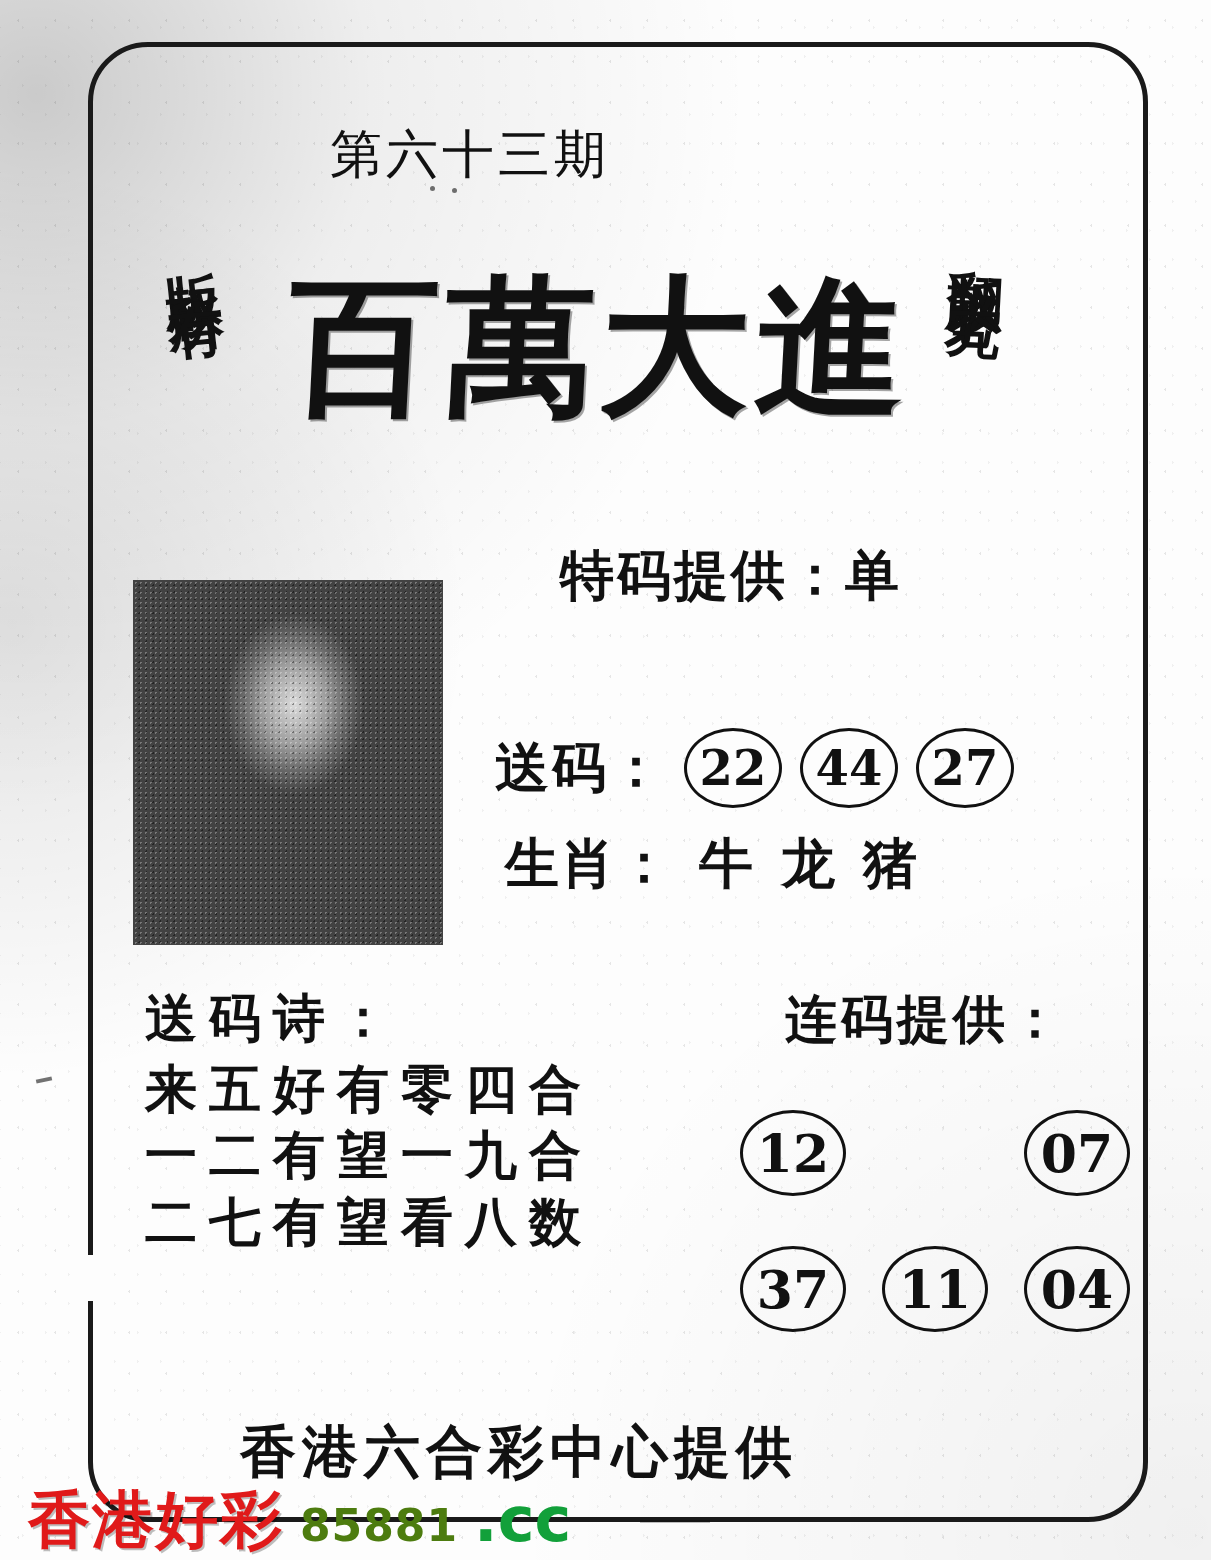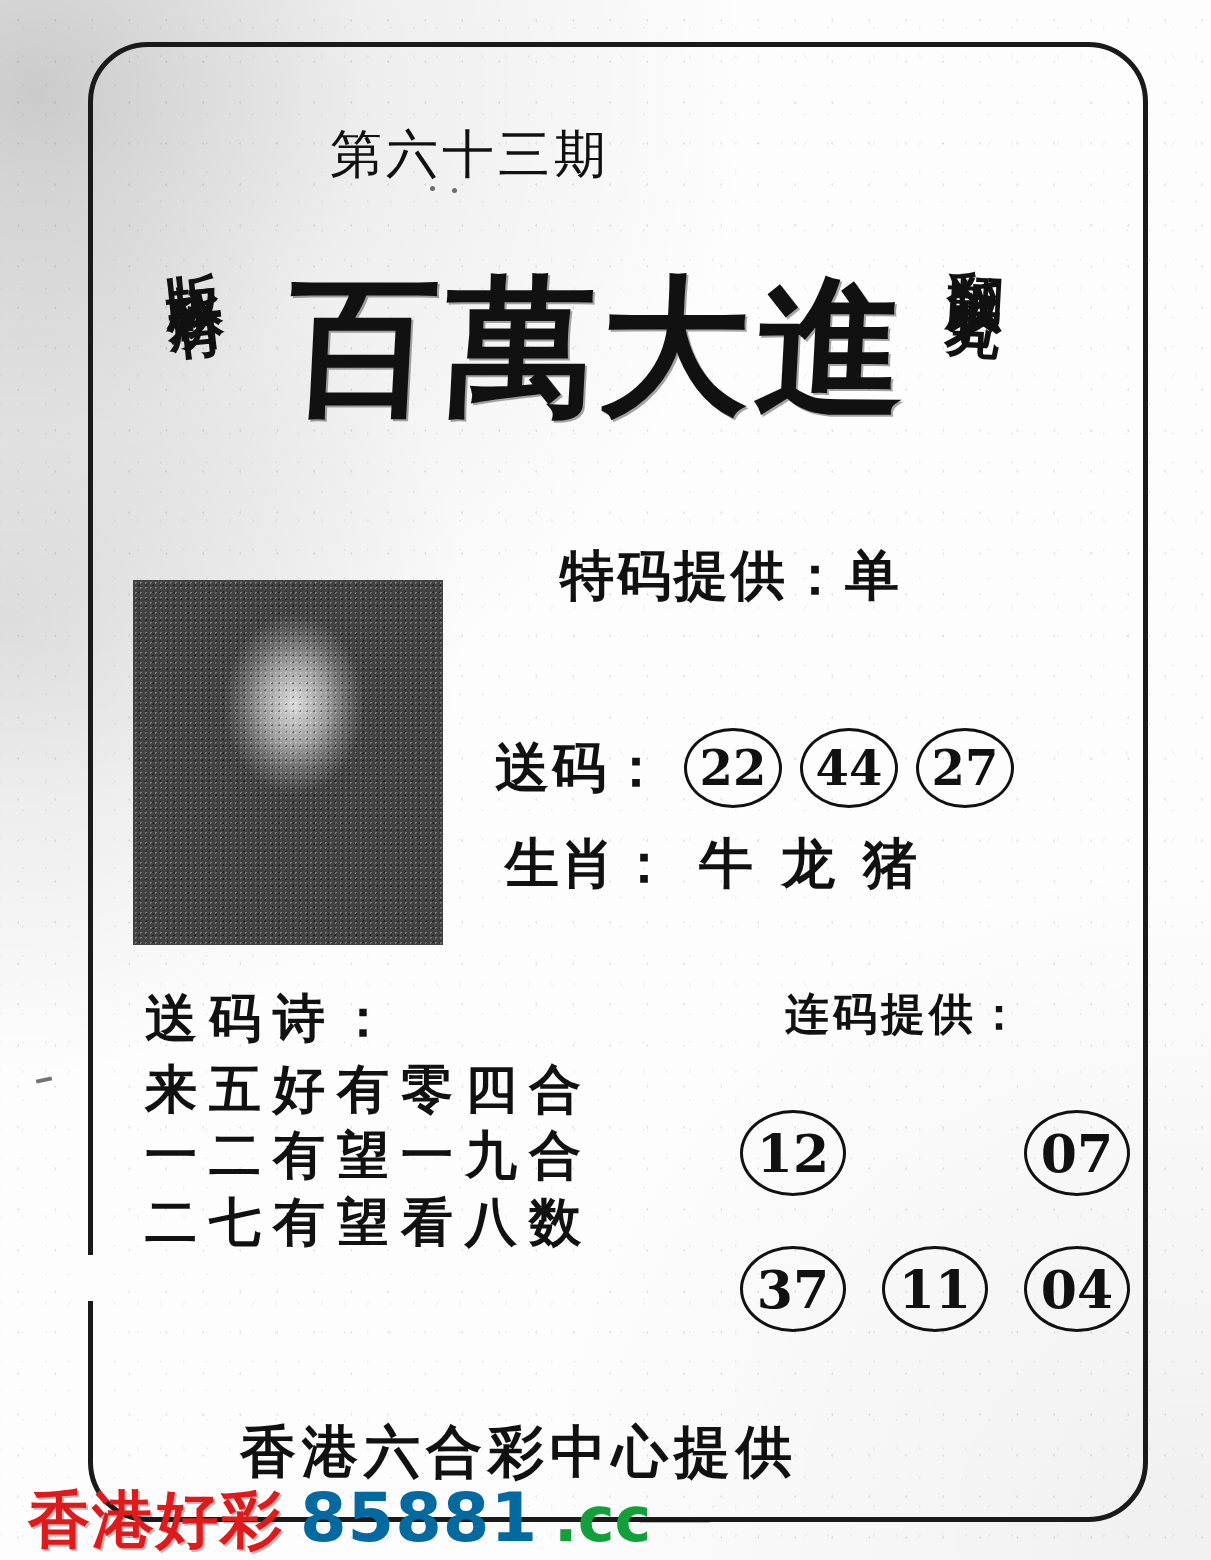--- a/index.html
+++ b/index.html
@@ -185,21 +185,21 @@
     letter-spacing: 12px;
     line-height: 1.28;
   }
   .poem-title { margin-bottom: 4px; }
 
   
   .lianma-title {
     position: absolute;
     left: 785px;
     top: 985px;
-    font-size: 44px;
+    font-size: 52px;
     font-weight: 700;
     letter-spacing: 4px;
   }
   .lianma-grid {
     position: absolute;
     left: 740px;
     top: 1110px;
     width: 390px;
   }
   .lm-row {
@@ -242,23 +242,23 @@
     white-space: nowrap;
   }
   .wm-cn {
     font-size: 62px;
     font-weight: 900;
     color: #e01a1a;
     letter-spacing: 2px;
     text-shadow: 2px 2px 0 rgba(0,0,0,0.25);
   }
   .wm-num {
-    font-size: 67px;
+    font-size: 44px;
     font-weight: 900;
-    color: #0369a1;
+    color: #4d7c0f;
     font-family: "DejaVu Sans", "Liberation Sans", sans-serif;
     letter-spacing: 1px;
   }
   .wm-tld {
     font-size: 62px;
     font-weight: 900;
     color: #12a03a;
     font-family: "DejaVu Sans", "Liberation Sans", sans-serif;
   }
 

